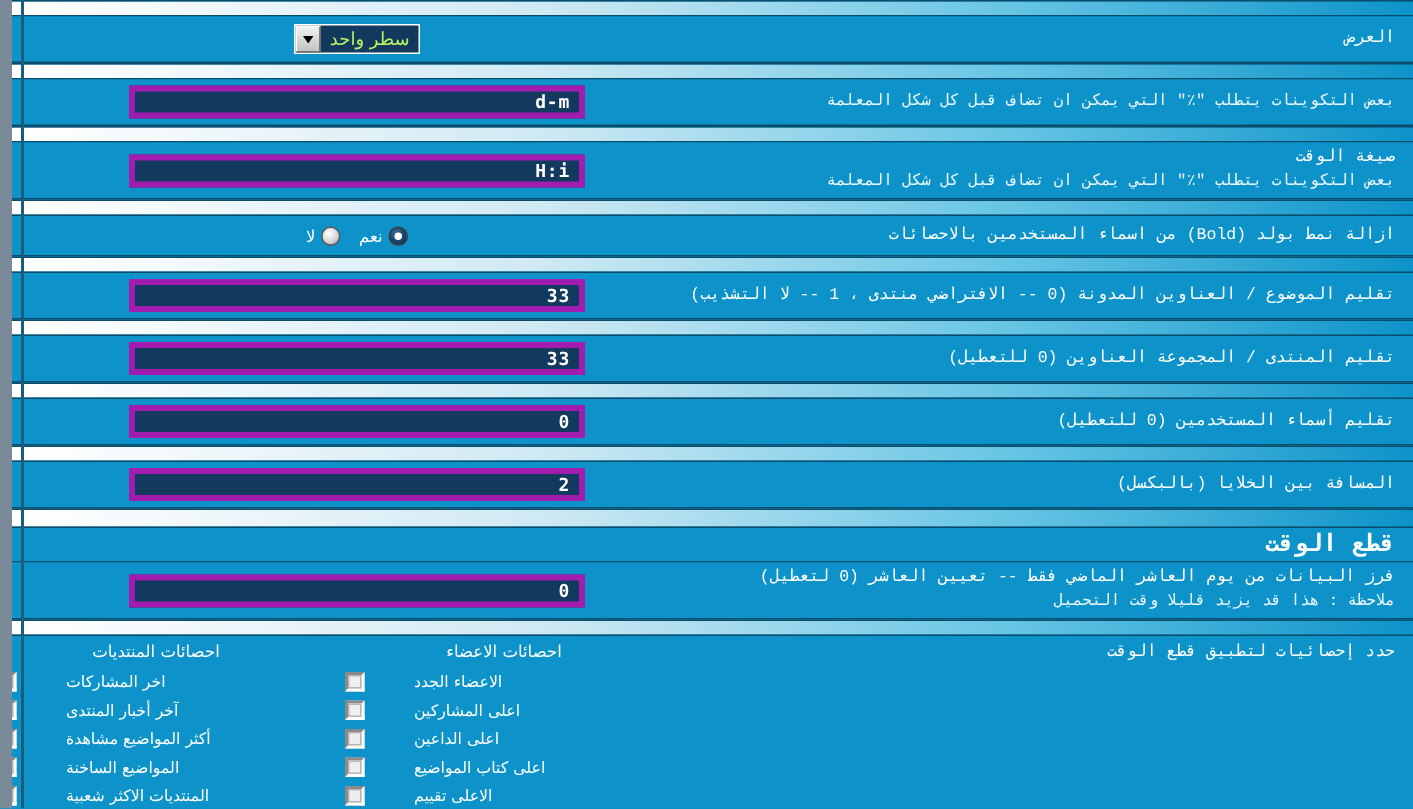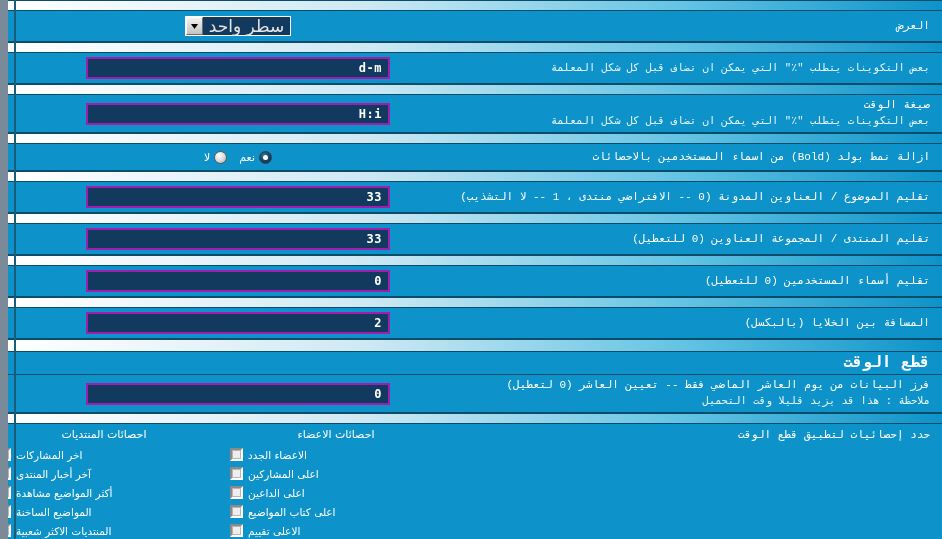--- a/index.html
+++ b/index.html
@@ -111,21 +111,21 @@
     padding-left: 4px;
   }
 
   
   input.txt {
     box-sizing: border-box;
     width: 304px;
     height: 22px;
     background: #123a5e;
     color: #ffffff;
-    border: 2px solid #a21caf;
+    border: 4px solid #a21caf;
     outline: none;
     text-align: right;
     direction: ltr;
     font-family: "DejaVu Sans Mono", "Liberation Mono", monospace;
     font-size: 12px;
     font-weight: bold;
     padding: 0 6px 0 2px;
     letter-spacing: 0.5px;
   }
 
@@ -137,22 +137,22 @@
     height: 20px;
     background: #123a5e;
     border: 1px solid #ffffff;
     box-sizing: border-box;
     direction: rtl;
   }
   .select-text {
     display: flex;
     align-items: center;
     padding: 0 6px;
-    color: #e5e5e5;
-    font-size: 17px;
+    color: #bef264;
+    font-size: 12px;
     white-space: nowrap;
   }
   .select-arrow {
     width: 17px;
     display: flex;
     align-items: center;
     justify-content: center;
     background: linear-gradient(to bottom, #f2f2f2, #c3c3c3);
     border: 1px solid #fdfdfd;
     border-right-color: #6f6f6f;
@@ -251,20 +251,21 @@
     position: absolute;
     left: 0; top: 0; right: 0; bottom: 0;
     background: #eeeeee;
     border: 1px solid #b6b6b6;
   }
   .cb-label {
     font-size: 10.5px;
     color: #ffffff;
     white-space: nowrap;
     text-align: right;
+    margin-left: 28px;
   }
 </style>
 </head>
 <body>
 
 <div class="page">
   <div class="inner">
 
     <div class="sep"></div>
 

